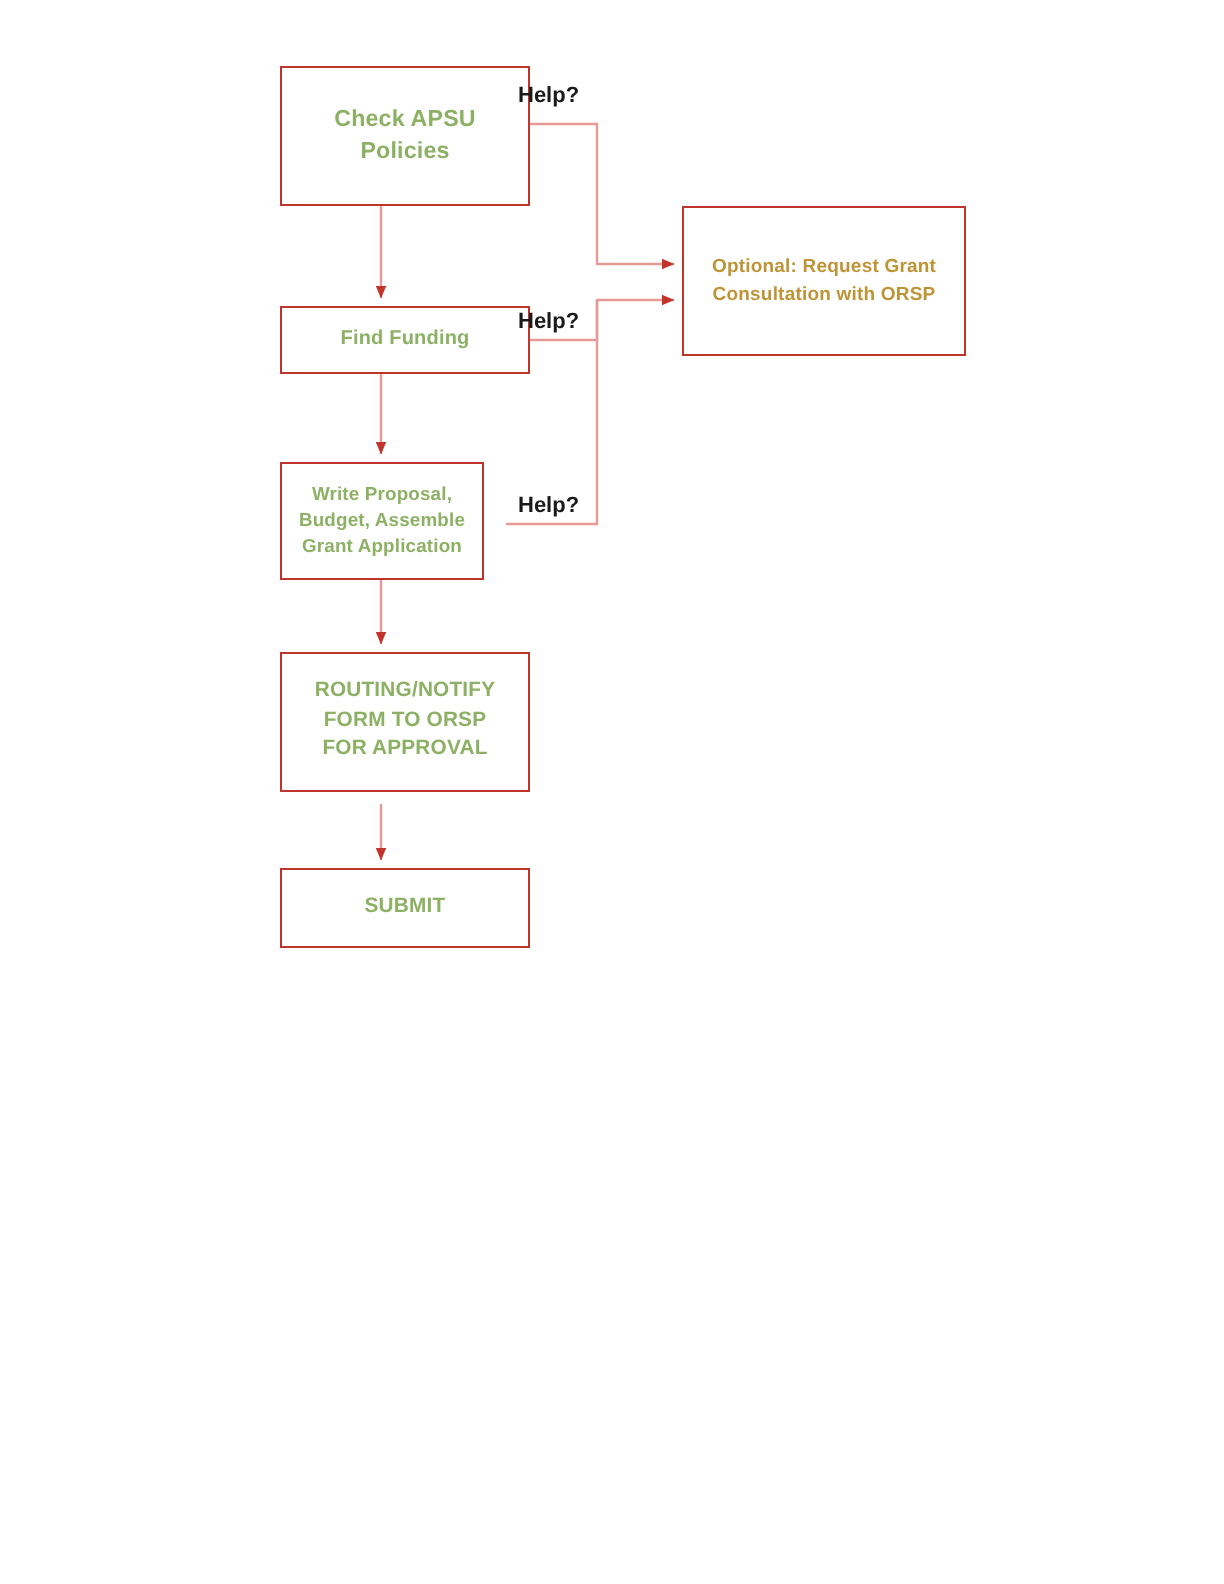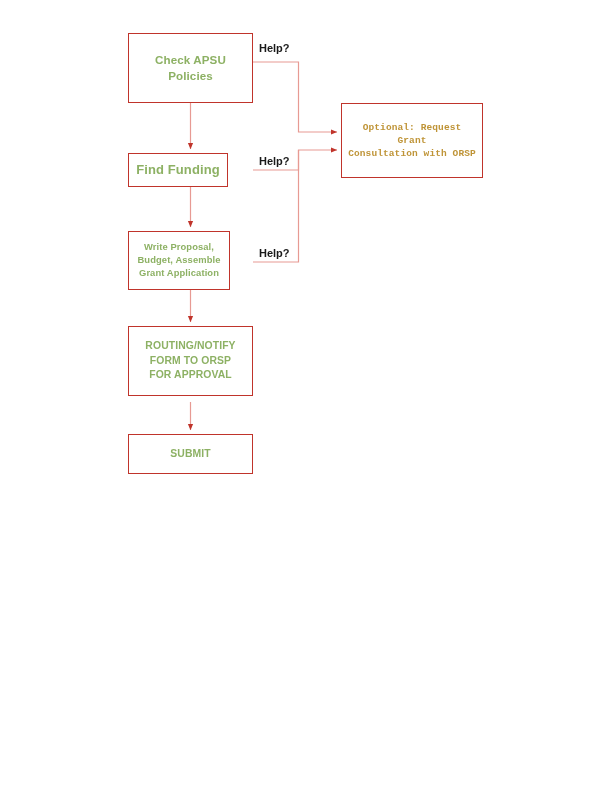--- a/index.html
+++ b/index.html
@@ -32,48 +32,47 @@
     text-align: center;
     line-height: 1.38;
     font-weight: bold;
     letter-spacing: 0.1px;
   }
   .node-text {
     display: block;
     white-space: pre-line;
     padding: 0 6px;
   }
-  .node-green { color: #8DB164; }
+  .node-green { color: #8DB164; margin-left: 12px; }
   .node-gold  { color: #BF9437; }
 
   #node-check-apsu-policies {
     left: 128px; top: 33px; width: 125px; height: 70px;
     font-size: 11.6px;
   }
   #node-find-funding {
-    left: 128px; top: 153px; width: 100px; height: 34px;
-    font-size: 13px;
+    left: 128px; top: 153px; width: 125px; height: 34px;
+    font-size: 10px;
   }
   #node-write-proposal {
     left: 128px; top: 231px; width: 102px; height: 59px;
     font-size: 9.4px;
   }
   #node-routing-notify {
     left: 128px; top: 326px; width: 125px; height: 70px;
     font-size: 10.4px;
   }
   #node-submit {
     left: 128px; top: 434px; width: 125px; height: 40px;
     font-size: 10.4px;
     justify-content: center;
   }
   #node-optional-consultation {
     left: 341px; top: 103px; width: 142px; height: 75px;
     font-size: 9.5px;
-    font-family: Liberation Mono, monospace;
   }
 
   .edge-label {
     position: absolute;
     color: #1a1a1a;
     font-size: 11px;
     font-weight: bold;
     white-space: nowrap;
   }
   #edge-label-help-1 { left: 259px; top: 42px; }

